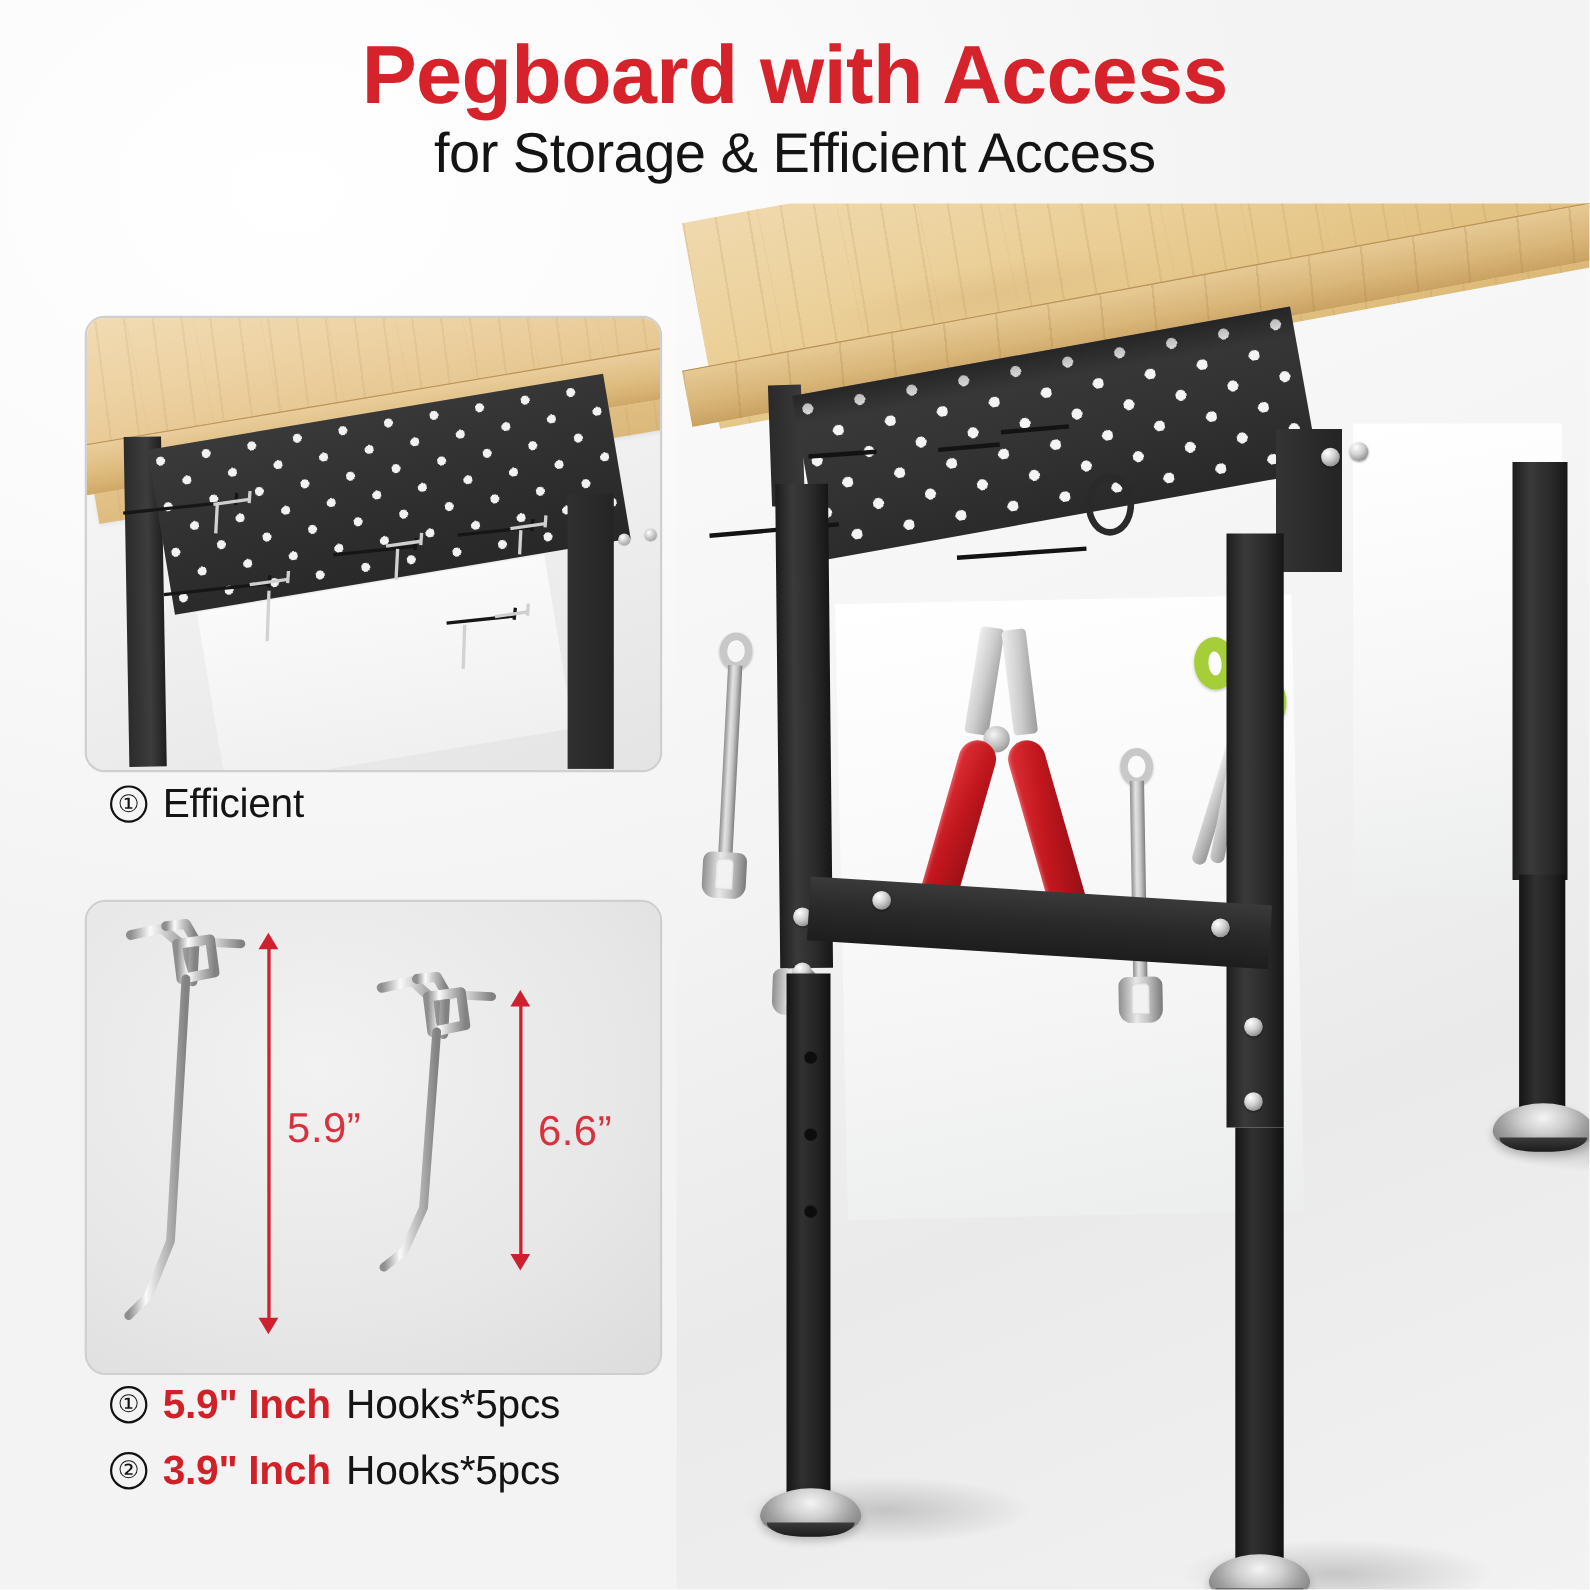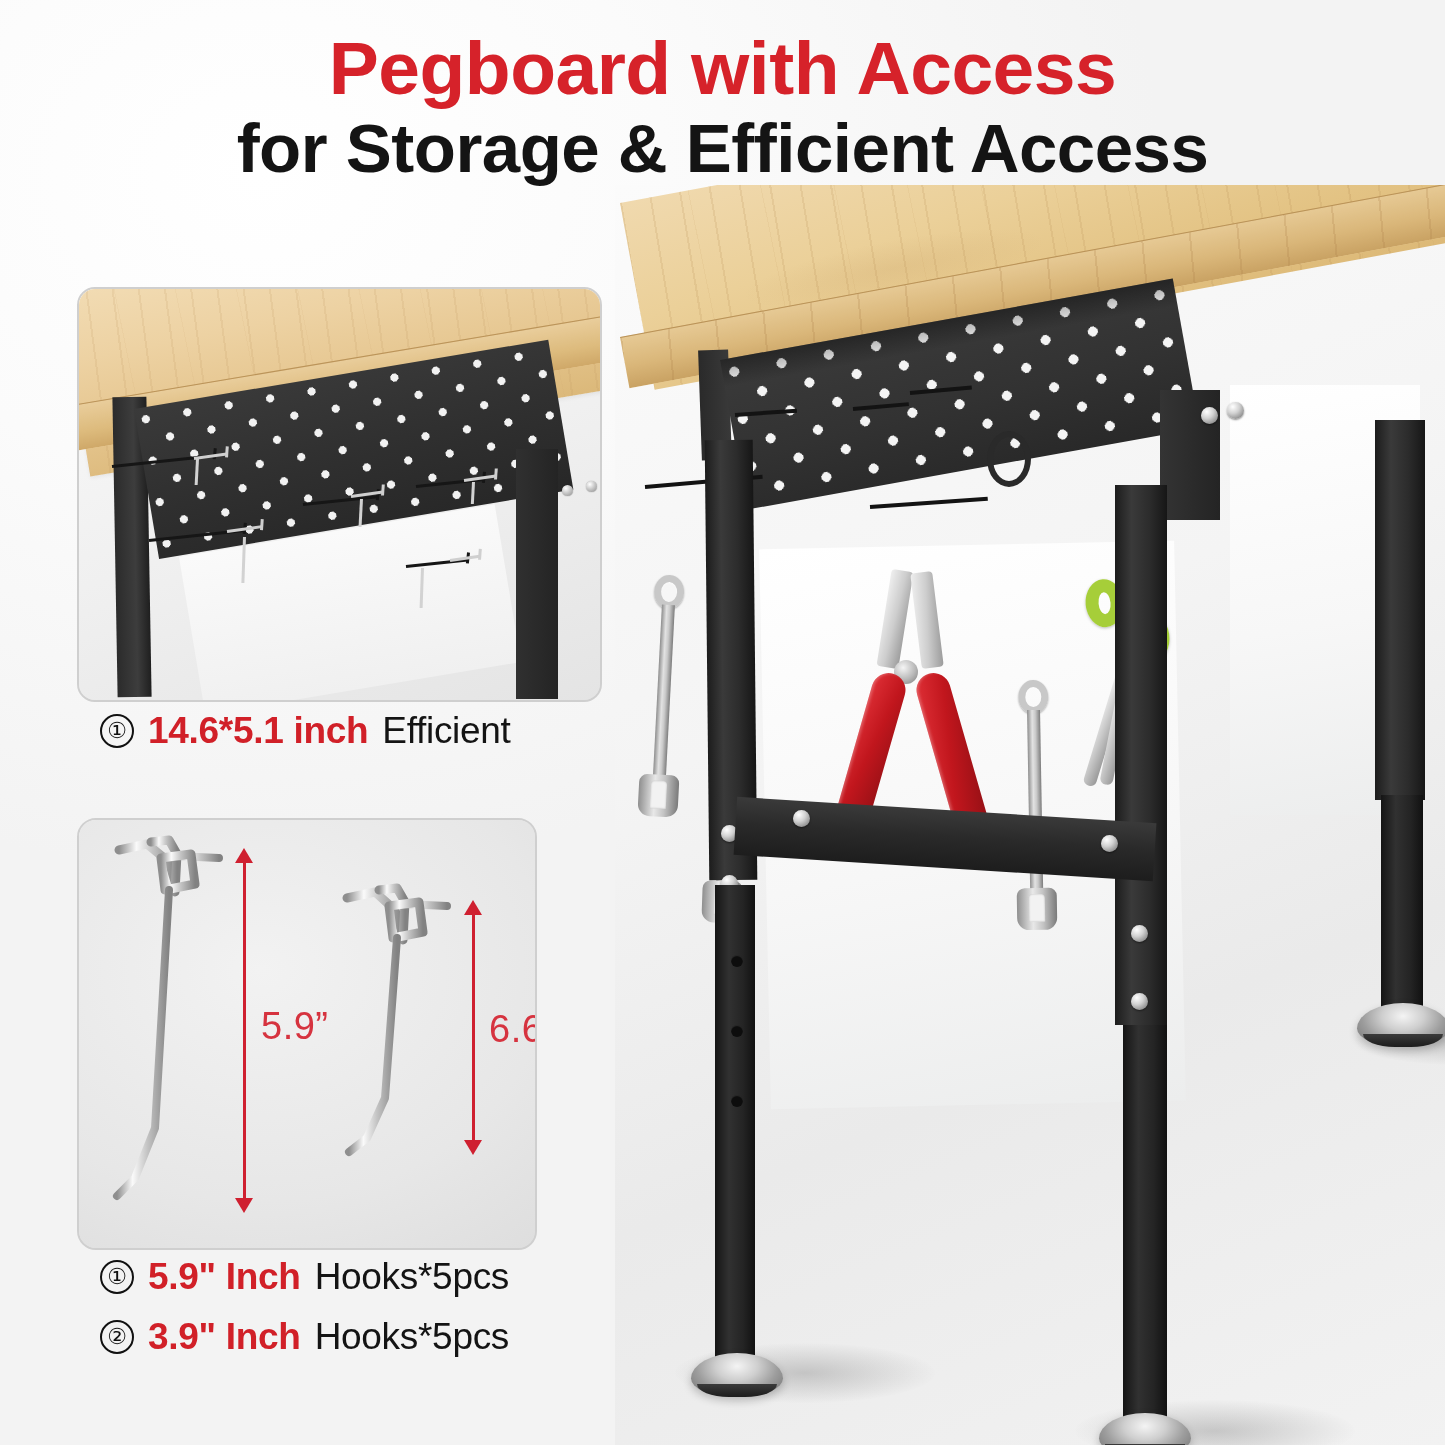--- a/index.html
+++ b/index.html
@@ -22,34 +22,34 @@
   
   .title-block {
     position: absolute; top: 28px; left: 0; width: 1445px;
     text-align: center;
   }
   .title-line1 {
     font-size: 75px; font-weight: bold; letter-spacing: -0.5px;
     line-height: 1.08; white-space: nowrap;
   }
   .title-line2 {
-    font-size: 69px; font-weight: bold; letter-spacing: -0.5px;
+    font-size: 51px; font-weight: normal; letter-spacing: -0.5px;
     line-height: 1.1; white-space: nowrap; margin-top: 2px;
   }
 
   
   .inset {
     position: absolute;
     border: 2px solid #cfcfcf;
     border-radius: 18px;
     overflow: hidden;
     background: linear-gradient(150deg,#f2f2f2 0%, #e6e6e6 45%, #dcdcdc 100%);
   }
   #inset-pegboard { left: 77px; top: 287px; width: 525px; height: 415px; }
-  #inset-hooks    { left: 77px; top: 818px; width: 460px; height: 432px; border-radius: 19px; }
+  #inset-hooks    { left: 77px; top: 818px; width: 525px; height: 432px; border-radius: 19px; }
 
   .ph { position: absolute; }
 
   
   .ins1-bg { position:absolute; inset:0; background: linear-gradient(160deg,#fafafa 0%, #f0f0f0 50%, #e4e4e4 100%); }
   .ins1-wood {
     position: absolute; left: -20px; top: 0px; width: 580px; height: 190px;
     background: linear-gradient(178deg,#f2dcb4 0%, #edd2a3 35%, #e5c58e 70%, #dbb879 100%);
     transform: rotate(-9.5deg); transform-origin: left top;
     box-shadow: 0 2px 4px rgba(0,0,0,.06);
@@ -357,21 +357,20 @@
     <div class="peghook chrome" style="left:148px; top:241px; width:35px; transform:rotate(-8deg);"></div>
     <div class="peghook-stem" style="left:164px; top:248px; height:46px; transform:rotate(2deg);"></div>
 
     <div class="peghook" style="left:327px; top:276px; width:62px; transform:rotate(-6deg);"></div>
     <div class="peghook chrome" style="left:371px; top:270px; width:30px; transform:rotate(-8deg);"></div>
     <div class="peghook-stem" style="left:342px; top:279px; height:40px; transform:rotate(2deg);"></div>
   </div>
 
   <div class="caption" id="caption-pegboard">
     <span class="circnum">①</span>
-    <span class="cap-red">14.6*5.1 inch</span>
     <span class="cap-black">Efficient</span>
   </div>
 
   <div class="inset" id="inset-hooks">
     <div class="ins2-bg"></div>
 
     <svg class="ph" style="left:20px; top:8px;" width="190" height="410" viewBox="0 0 190 410">
       <defs>
         <linearGradient id="chrome1" x1="0" y1="0" x2="1" y2="0">
           <stop offset="0%" stop-color="#8e8e8e"></stop>

